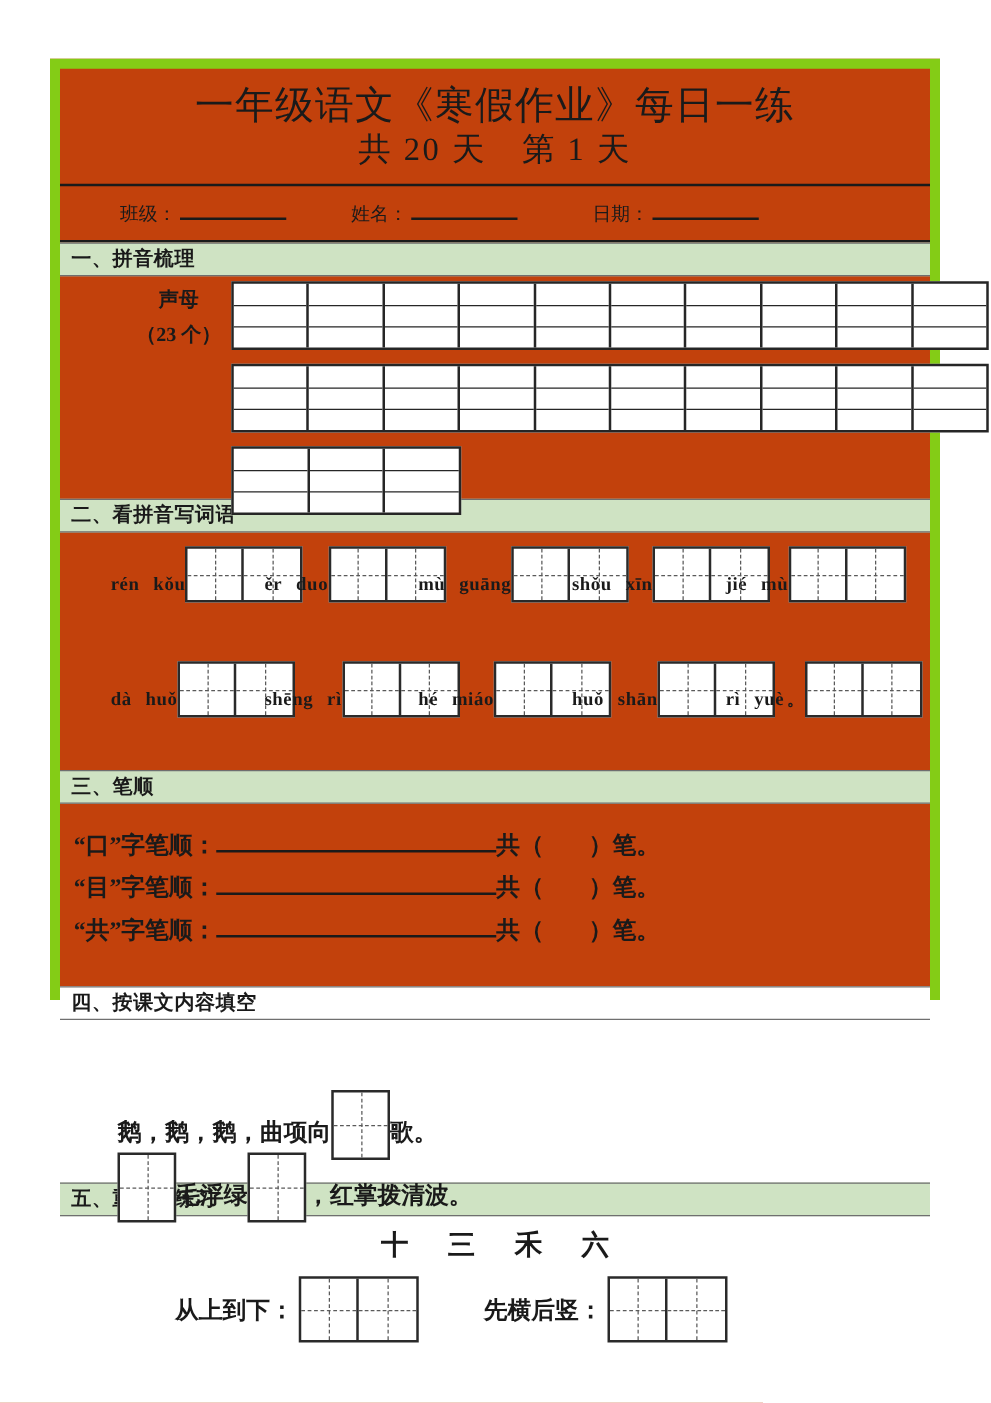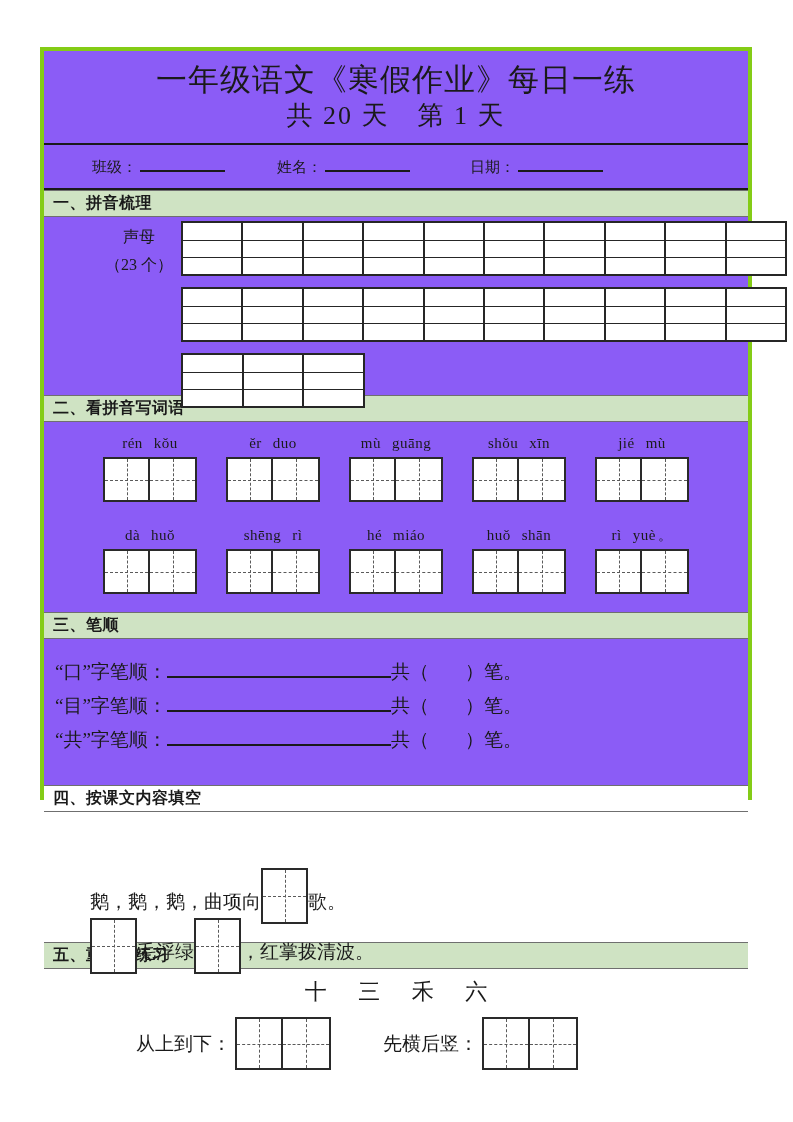--- a/index.html
+++ b/index.html
@@ -12,22 +12,22 @@
     font-family: "Liberation Serif", "DejaVu Serif", serif;
     color: #1a1a1a;
     overflow: hidden;
   }
 
   
   #worksheet {
     position: absolute;
     left: 40px; top: 47px;
     width: 712px; height: 753px;
-    border: 4px solid #84cc16;
-    background: #8b5cf6;
+    border: 8px solid #84cc16;
+    background: #c2410c;
   }
 
   
   .title-block {
     border-bottom: 2px solid #1a1a1a;
     padding: 9px 0 10px 0;
     text-align: center;
   }
   .title-line1 {
     font-size: 31px;
@@ -73,21 +73,21 @@
     padding-left: 9px;
     font-family: "DejaVu Sans", "Liberation Sans", sans-serif;
     font-size: 16px;
     font-weight: bold;
     letter-spacing: 0.5px;
   }
   .sec-head.plain {
     background: #ffffff;
     margin-top: 39px;
   }
-  .sec-body { position: relative; }
+  .sec-body { position: relative; font-weight: bold; }
 
   
   #sec1-body { height: 178px; }
   .shengmu-label {
     position: absolute;
     left: 52px; top: 6px;
     width: 86px;
     text-align: center;
     font-size: 16px;
     line-height: 1.75;
@@ -145,22 +145,22 @@
     position: absolute;
     left: 0; right: 0;
     display: flex;
     justify-content: center;
   }
   #word-row-1 { top: 11px; }
   #word-row-2 { top: 103px; }
   .word-item {
     width: 123px;
     display: flex;
-    flex-direction: column;
-    align-items: center;
+    flex-direction: row;
+    align-items: flex-end;
   }
   .word-pinyin {
     font-size: 15px;
     letter-spacing: 0.5px;
     white-space: nowrap;
     margin-bottom: 4px;
     height: 20px;
     line-height: 20px;
   }
   .word-pinyin .py-a { margin-right: 11px; }

